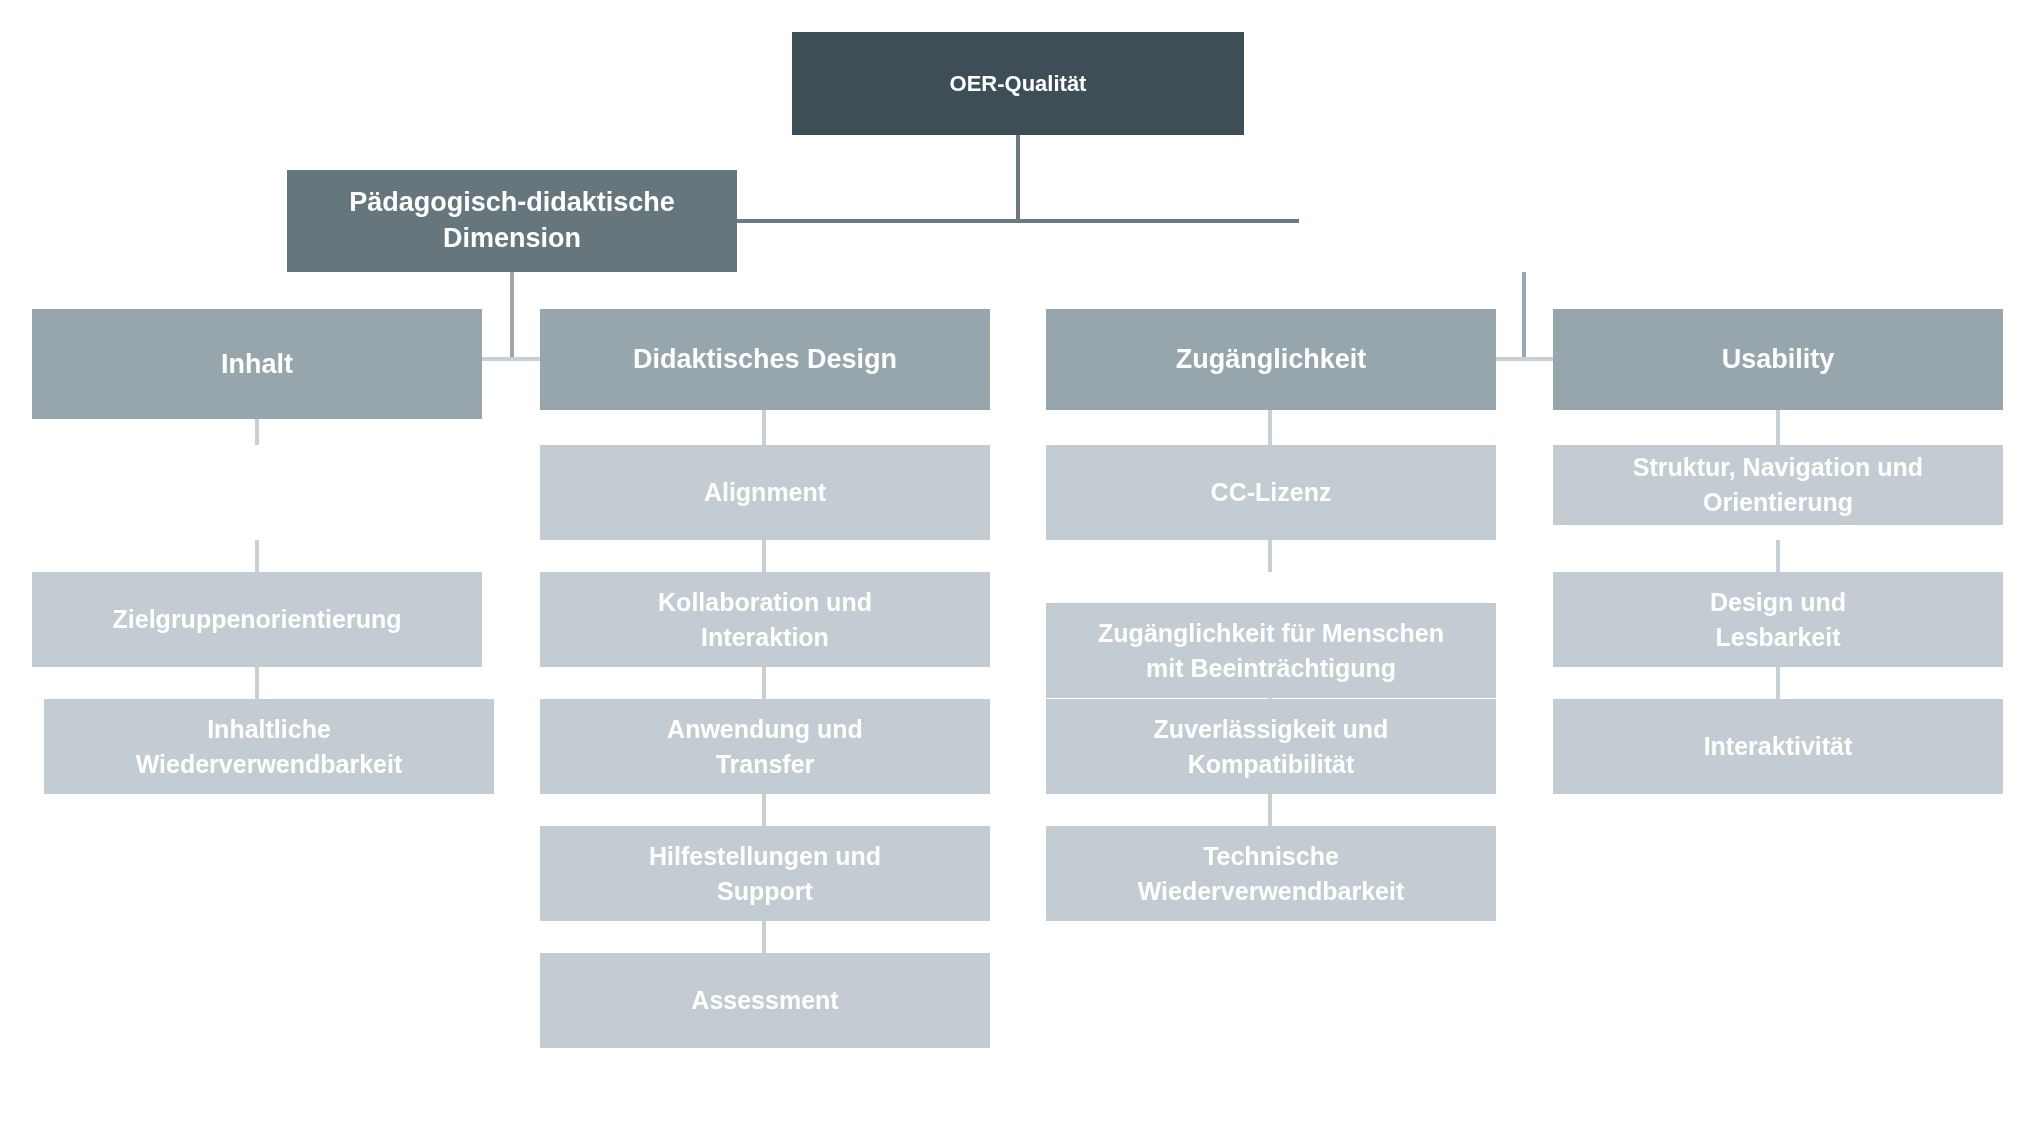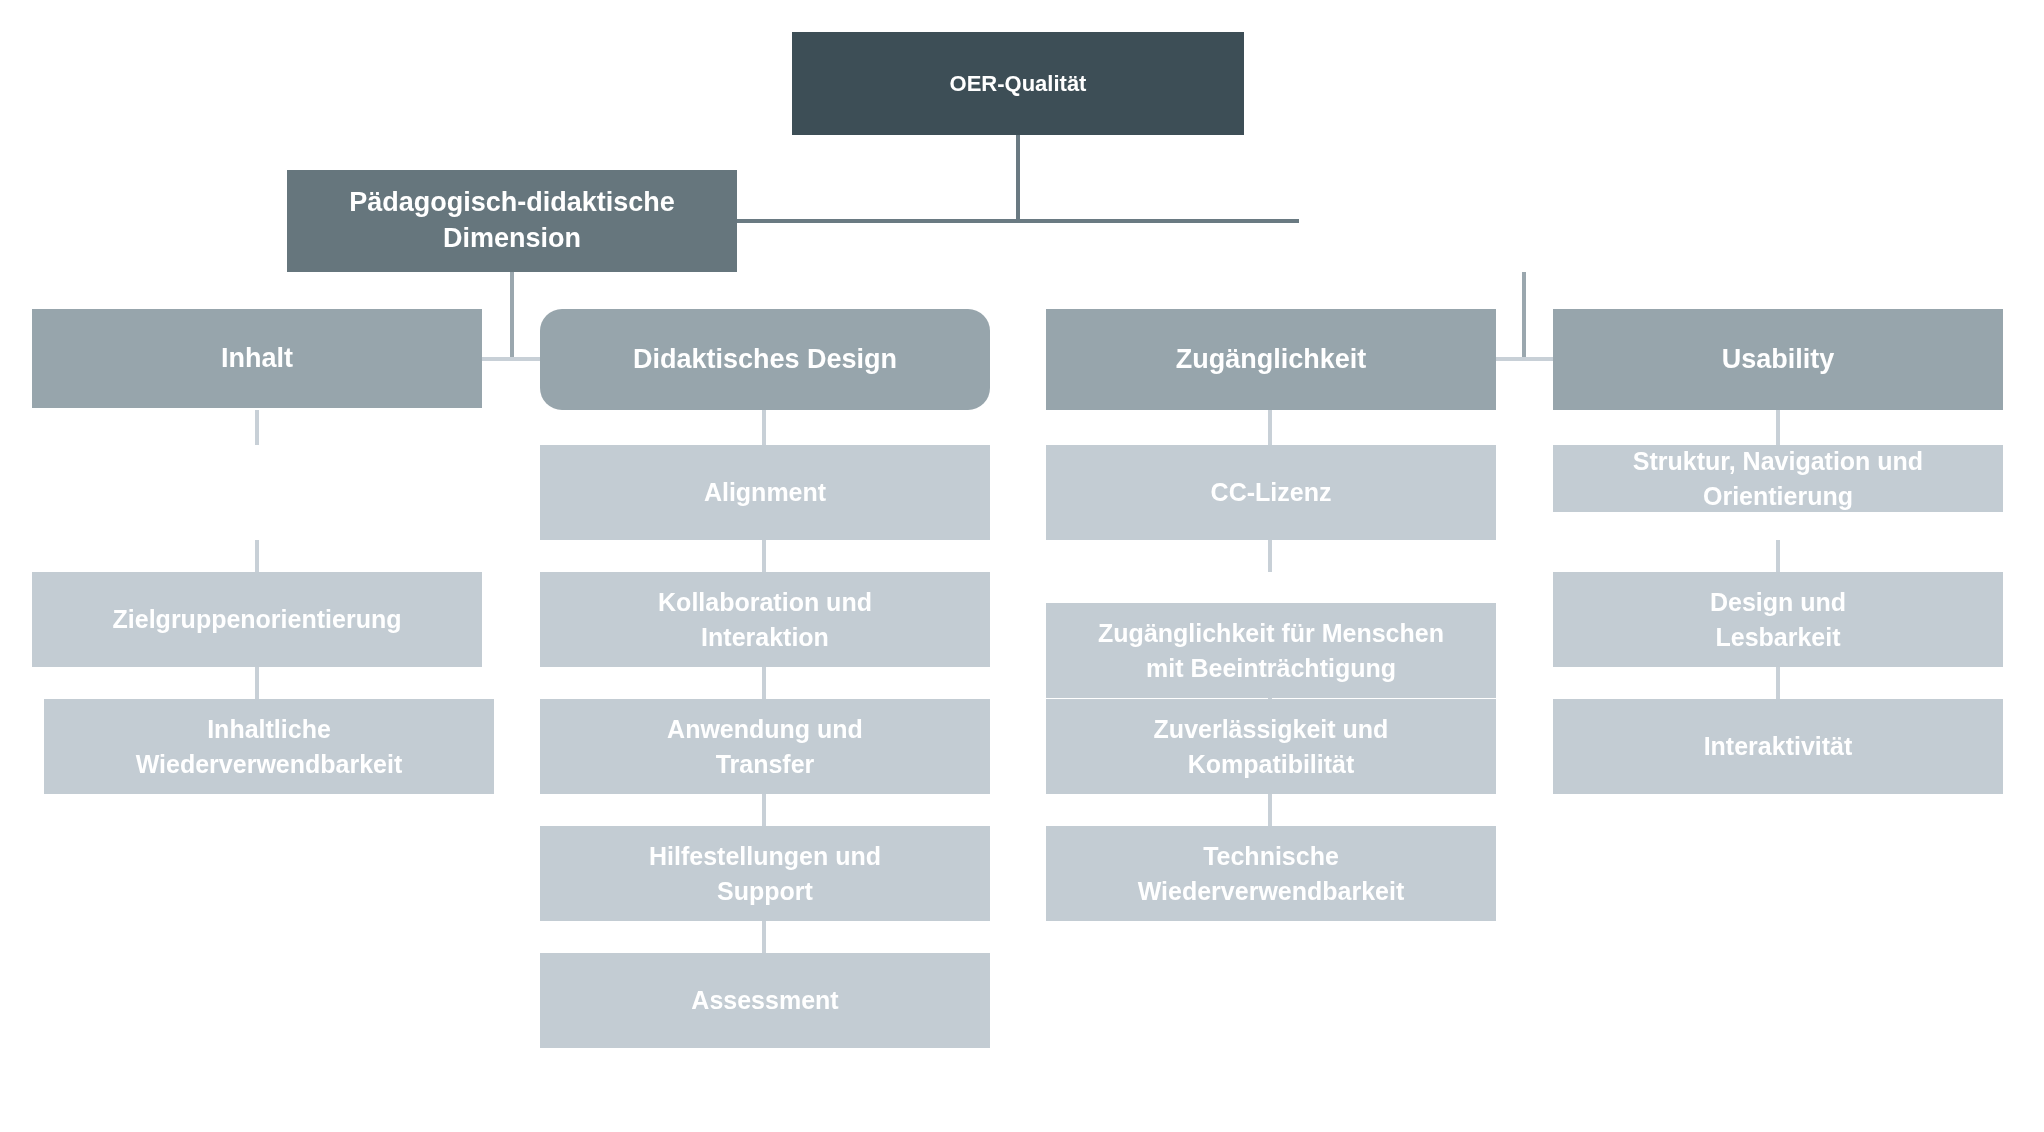--- a/index.html
+++ b/index.html
@@ -62,22 +62,22 @@
 
   <div class="conn c-light" style="left:1776px; top:410px; width:4px; height:35px;"></div>
   <div class="conn c-light" style="left:1776px; top:540px; width:4px; height:32px;"></div>
   <div class="conn c-light" style="left:1776px; top:667px; width:4px; height:32px;"></div>
 
   <div class="node lvl1" style="left:792px; top:32px; width:452px; height:103px;">OER-Qualität</div>
 
   <div class="node lvl2" style="left:287px; top:170px; width:450px; height:102px;">Pädagogisch-didaktische
 Dimension</div>
 
-  <div class="node lvl3" style="left:32px; top:309px; width:450px; height:99px;">Inhalt</div>
-  <div class="node lvl3" style="left:540px; top:309px; width:450px; height:101px;border-radius:22px;">Didaktisches Design</div>
+  <div class="node lvl3" style="left:32px; top:309px; width:450px; height:110px;">Inhalt</div>
+  <div class="node lvl3" style="left:540px; top:309px; width:450px; height:101px;">Didaktisches Design</div>
   <div class="node lvl3" style="left:1046px; top:309px; width:450px; height:101px;">Zugänglichkeit</div>
   <div class="node lvl3" style="left:1553px; top:309px; width:450px; height:101px;">Usability</div>
 
   <div class="node leaf" style="left:32px; top:572px; width:450px; height:95px;">Zielgruppenorientierung</div>
   <div class="node leaf" style="left:32px; top:699px; width:450px; height:95px;margin-left:12px;">Inhaltliche
 Wiederverwendbarkeit</div>
 
   <div class="node leaf" style="left:540px; top:445px; width:450px; height:95px;">Alignment</div>
   <div class="node leaf" style="left:540px; top:572px; width:450px; height:95px;">Kollaboration und
 Interaktion</div>
@@ -88,19 +88,19 @@
   <div class="node leaf" style="left:540px; top:953px; width:450px; height:95px;">Assessment</div>
 
   <div class="node leaf" style="left:1046px; top:445px; width:450px; height:95px;">CC-Lizenz</div>
   <div class="node leaf" style="left:1046px; top:572px; width:450px; height:95px;margin-top:31px;">Zugänglichkeit für Menschen
 mit Beeinträchtigung</div>
   <div class="node leaf" style="left:1046px; top:699px; width:450px; height:95px;">Zuverlässigkeit und
 Kompatibilität</div>
   <div class="node leaf" style="left:1046px; top:826px; width:450px; height:95px;">Technische
 Wiederverwendbarkeit</div>
 
-  <div class="node leaf" style="left:1553px; top:445px; width:450px; height:67px;">Struktur, Navigation und
+  <div class="node leaf" style="left:1553px; top:445px; width:450px; height:80px;">Struktur, Navigation und
 Orientierung</div>
   <div class="node leaf" style="left:1553px; top:572px; width:450px; height:95px;">Design und
 Lesbarkeit</div>
   <div class="node leaf" style="left:1553px; top:699px; width:450px; height:95px;">Interaktivität</div>
 
 </div>
 
 </body></html>

